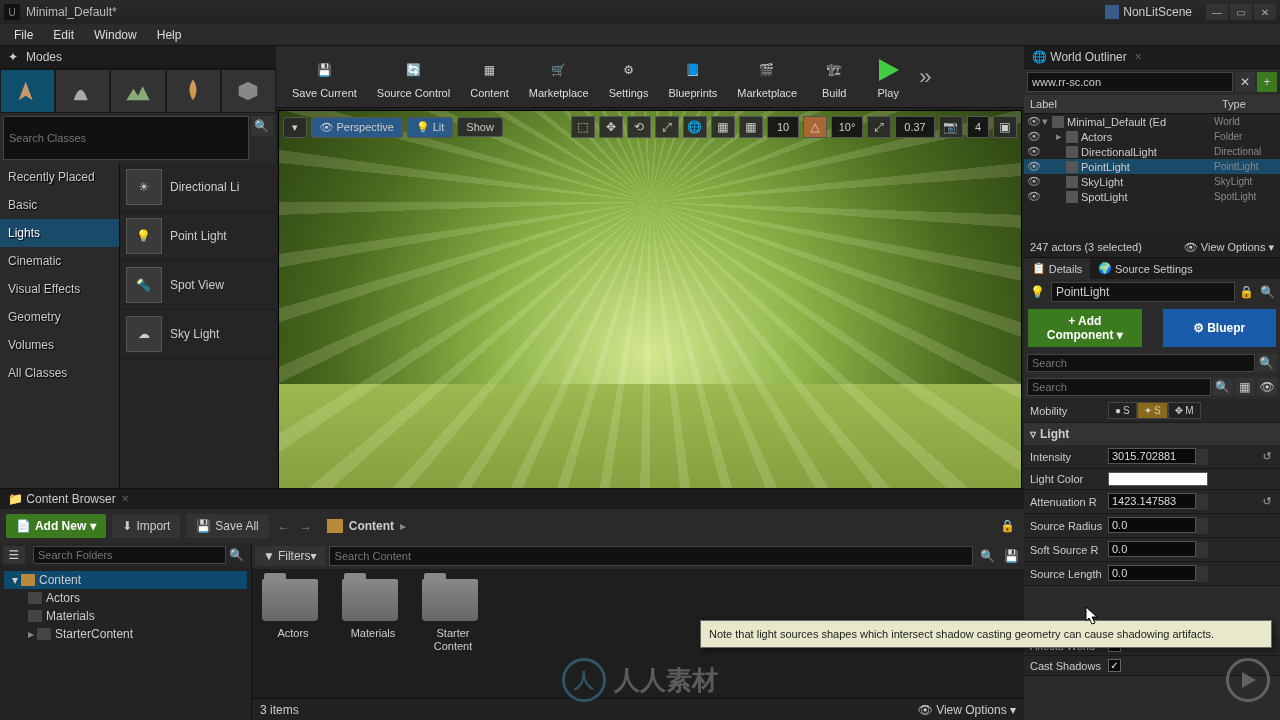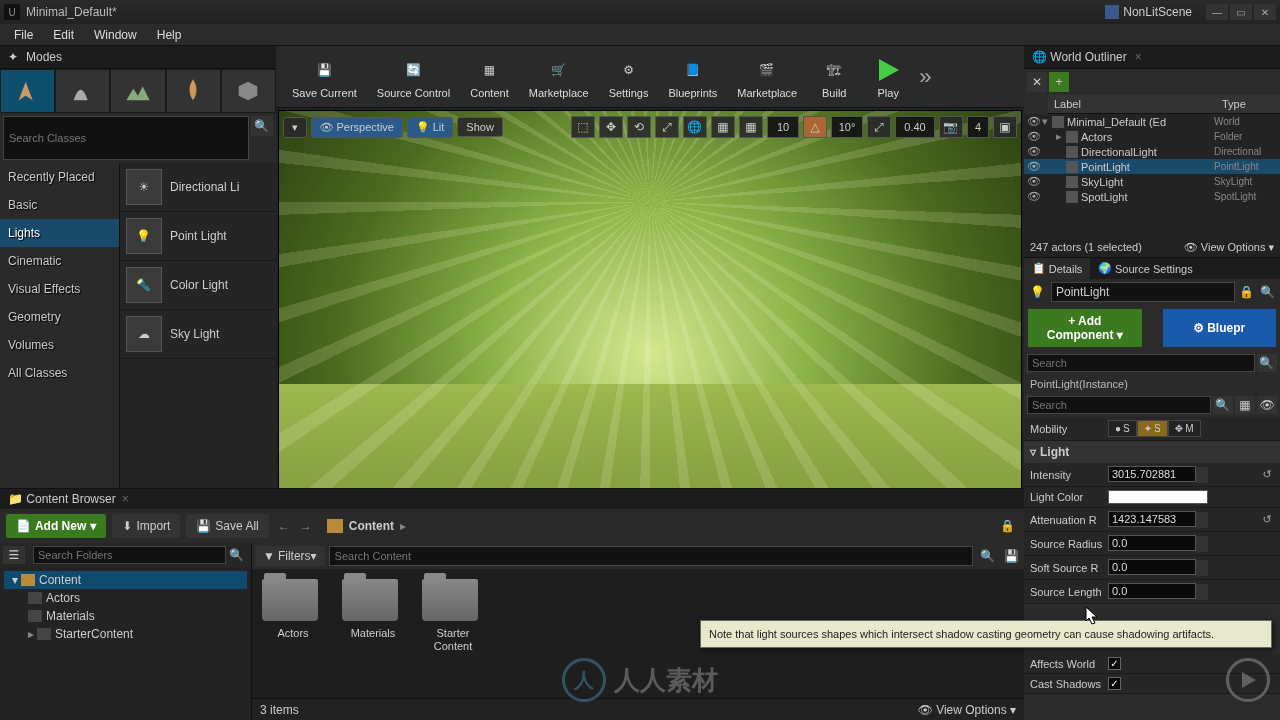--- a/index.html
+++ b/index.html
@@ -86,21 +86,21 @@
 .cb-item { width: 62px; text-align: center; }
 .cb-item .folder-thumb { width: 56px; height: 42px; background: linear-gradient(#888,#666); border-radius: 2px 2px 4px 4px; position: relative; }
 .cb-item .folder-thumb::before { content:""; position:absolute; top:-6px; left:2px; width:22px; height:8px; background:#888; border-radius:2px 2px 0 0; }
 .cb-item .name { margin-top: 6px; font-size: 11px; line-height: 1.2; }
 .cb-status { height: 22px; background: #222; display: flex; align-items: center; padding: 0 8px; justify-content: space-between; border-top: 1px solid #111; }
 
 .right-col { width: 256px; background: #2b2b2b; display: flex; flex-direction: column; }
 .outliner { display: flex; flex-direction: column; height: 212px; border-bottom: 1px solid #111; }
 .ol-search { padding: 3px; display: flex; gap: 2px; }
 .ol-search input { flex: 1; background: #111; border: 1px solid #444; color: #ccc; font-size: 11px; padding: 2px 4px; }
-.ol-hdr { display: flex; background: #333; font-size: 11px; border-bottom: 1px solid #111; margin-left: 24px; }
+.ol-hdr { display: flex; background: #333; font-size: 11px; border-bottom: 1px solid #111; }
 .ol-hdr .c1 { flex: 1; padding: 3px 6px; }
 .ol-hdr .c2 { width: 64px; padding: 3px 6px; }
 .ol-body { flex: 1; overflow: hidden; background: #232323; }
 .ol-row { display: flex; align-items: center; padding: 1px 2px; font-size: 11px; }
 .ol-row.sel { background: #1a4a6a; }
 .ol-row .eye { width: 16px; text-align: center; color: #aaa; }
 .ol-row .indent { display: inline-block; }
 .ol-row .tri { width: 10px; display: inline-block; color: #888; }
 .ol-row .oi { width: 12px; height: 12px; background: #555; display: inline-block; margin-right: 3px; }
 .ol-row .lbl { flex: 1; white-space: nowrap; overflow: hidden; }
@@ -214,21 +214,21 @@
         <div class="mode-item">
             <div class="thumb">☀</div>
             <span>Directional Li</span>
           </div>
         <div class="mode-item">
             <div class="thumb">💡</div>
             <span>Point Light</span>
           </div>
         <div class="mode-item">
             <div class="thumb">🔦</div>
-            <span>Color Light</span>
+            <span>Spot View</span>
           </div>
         <div class="mode-item">
             <div class="thumb">☁</div>
             <span>Sky Light</span>
           </div>
       </div>
     </div>
 
   </div>
 
@@ -298,21 +298,21 @@
         <div class="vp-iconbtn">✥</div>
         <div class="vp-iconbtn">⟲</div>
         <div class="vp-iconbtn">⤢</div>
         <div class="vp-iconbtn">🌐</div>
         <div class="vp-iconbtn">▦</div>
         <div class="vp-iconbtn">▦</div>
         <div class="vp-num">10</div>
         <div class="vp-iconbtn" style="background:#a63;">△</div>
         <div class="vp-num">10°</div>
         <div class="vp-iconbtn">⤢</div>
-        <div class="vp-num" style="width:40px">0.40</div>
+        <div class="vp-num" style="width:40px">0.37</div>
         <div class="vp-iconbtn">📷</div>
         <div class="vp-num" style="width:22px">4</div>
         <div class="vp-iconbtn">▣</div>
       </div>
 
 
       <div class="axis-gizmo">
         <svg viewBox="0 0 30 30">
             <line x1="6" y1="24" x2="6" y2="4" stroke="#4af" stroke-width="2"></line>
             <text x="8" y="8" fill="#4af" font-size="8">Z</text>
@@ -330,20 +330,21 @@
   </div>
 
   <div class="right-col">
     <div class="outliner">
       <div class="panel-tab">
         <span>🌐</span>&nbsp;
         <span>World Outliner</span>
         <span class="x">×</span>
       </div>
       <div class="ol-search">
+        <input value="www.rr-sc.con" style="">
         <div class="sbtn" style="width:20px;height:20px;background:#333;display:flex;align-items:center;justify-content:center">✕</div>
         <div class="sbtn" style="width:20px;height:20px;background:#3b7a1f;display:flex;align-items:center;justify-content:center">+</div>
       </div>
       <div class="ol-hdr">
         <div class="c1">Label</div>
         <div class="c2">Type</div>
       </div>
       <div class="ol-body" id="ol-rows">
           <div class="ol-row">
             <span class="eye">👁</span>
@@ -388,21 +389,21 @@
           <div class="ol-row">
             <span class="eye">👁</span>
     <span class="indent" style="width:14px"></span>
     <span class="tri"></span>
     <span class="oi"></span>
     <span class="lbl">SpotLight</span>
     <span class="typ">SpotLight</span>
           </div>
         </div>
       <div class="ol-status">
-        <span>247 actors (1 selected)</span>
+        <span>247 actors (3 selected)</span>
         <span>👁 <span>View Options</span> ▾</span>
       </div>
     </div>
 
     <div class="details-tabs">
       <div class="dt active">📋 <span style="margin-left:3px">Details</span></div>
       <div class="dt">🌍 <span style="margin-left:3px">Source Settings</span></div>
     </div>
     <div class="det-name">
       <span style="display:flex;align-items:center;padding:0 3px">💡</span>
@@ -414,21 +415,20 @@
       <div class="btn-green2">+ <span>Add Component</span> ▾</div>
       <div class="btn-blue">
           <span>⚙</span>
           <span>Bluepr</span>
         </div>
     </div>
     <div class="det-search">
       <input placeholder="Search" style="">
       <div style="width:20px;display:flex;align-items:center;justify-content:center;background:#333">🔍</div>
     </div>
-    <div class="comp-row">PointLight(Instance)</div>
     <div class="det-search">
       <input placeholder="Search" style="">
       <div style="width:20px;display:flex;align-items:center;justify-content:center;background:#333">🔍</div>
       <div style="width:20px;display:flex;align-items:center;justify-content:center;background:#333">▦</div>
       <div style="width:20px;display:flex;align-items:center;justify-content:center;background:#333">👁</div>
     </div>
     <div class="prop-row">
       <div class="plabel">Mobility</div>
       <div class="pval mobility">
         <div class="seg">● <span>S</span></div>

